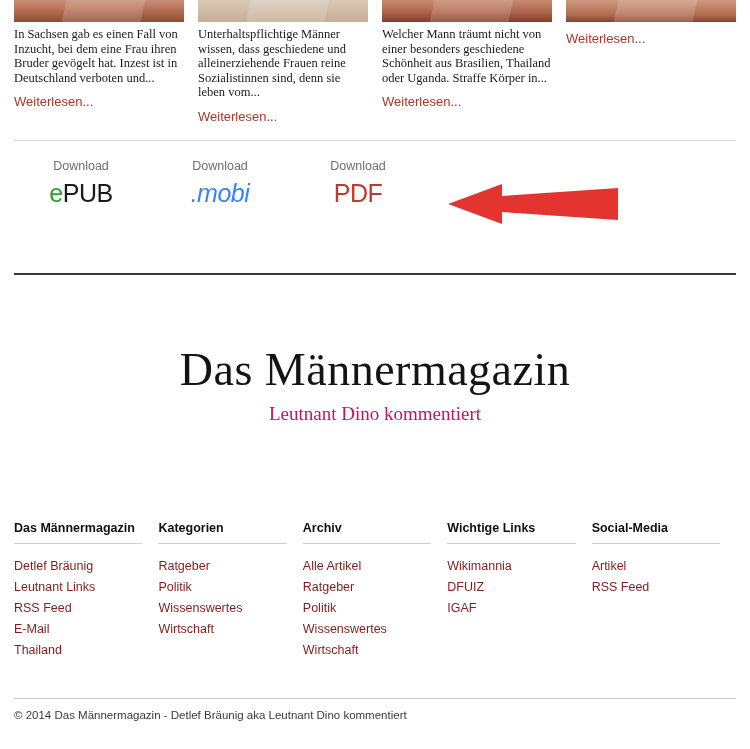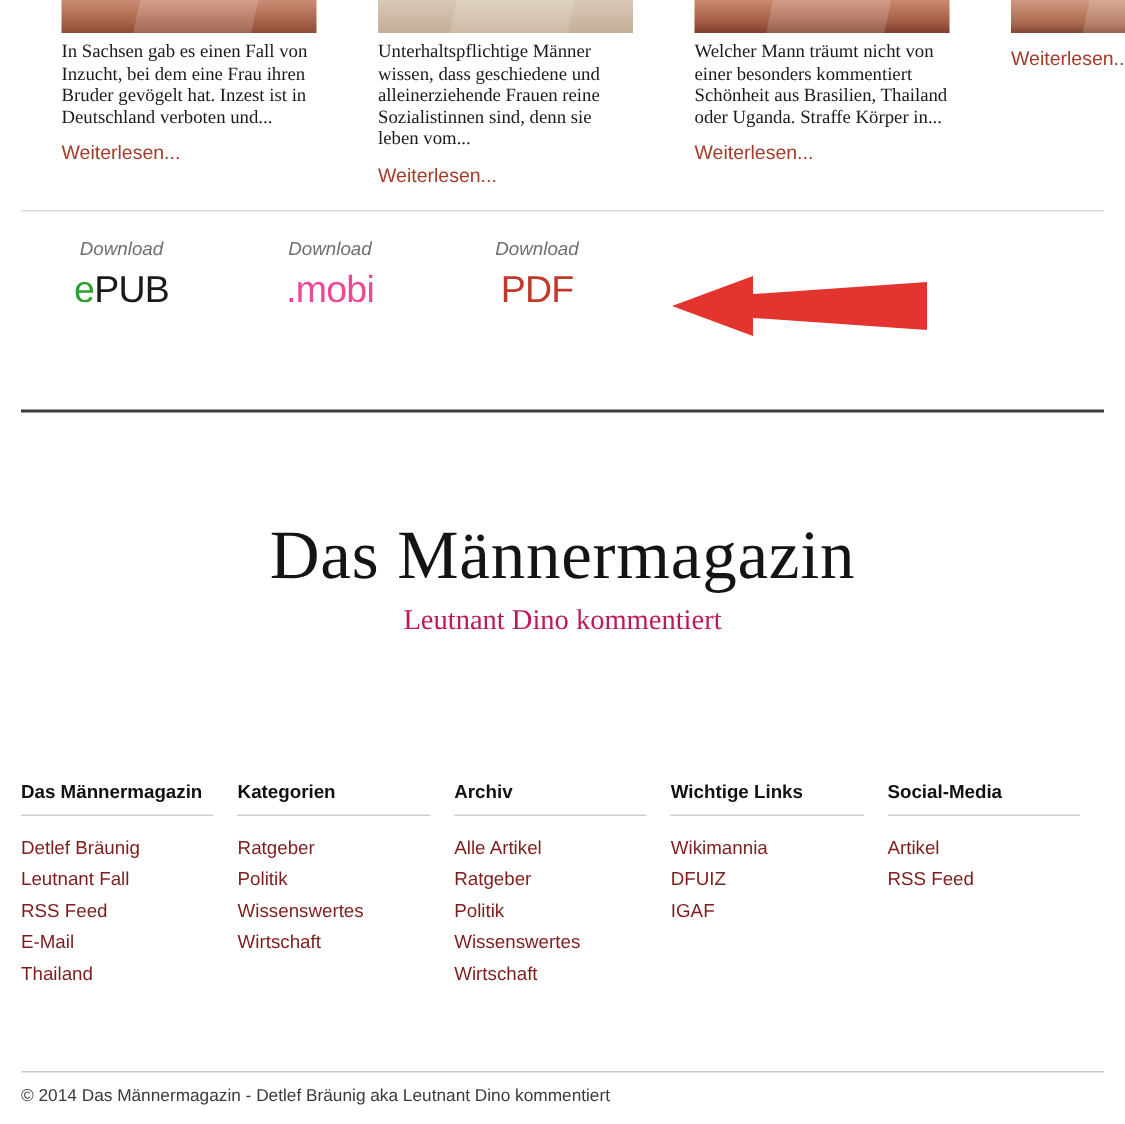--- a/index.html
+++ b/index.html
@@ -26,21 +26,20 @@
   .teaser-row {
     display: flex;
     gap: 14px;
     padding: 0 14px;
     box-sizing: border-box;
     width: 750px;
   }
   .teaser {
     width: 170px;
     box-sizing: border-box;
-    margin-left: 27px;
   }
   .teaser-thumb {
     width: 170px;
     height: 22px;
     overflow: hidden;
     position: relative;
     display: block;
   }
   .thumb-a { background: linear-gradient(180deg,#c98d74 0%, #b9735a 40%, #8f4b36 100%); }
   .thumb-b { background: linear-gradient(180deg,#d8c9b6 0%, #c4ae96 100%); }
@@ -98,37 +97,36 @@
     position: absolute;
     text-align: center;
     text-decoration: none;
     display: block;
   }
   .dl-label {
     font-family: "Liberation Sans", sans-serif;
     font-size: 12.5px;
     color: #6f6f6f;
     display: block;
-    font-style: italic;
   }
   .dl-big {
     display: block;
     font-family: "Liberation Sans", sans-serif;
     font-size: 25px;
     letter-spacing: -0.5px;
     margin-top: 6px;
     white-space: nowrap;
   }
   .dl-epub { left: 27px; top: 0; width: 108px; }
   .dl-mobi { left: 165px; top: 0; width: 110px; }
   .dl-pdf  { left: 303px; top: 0; width: 110px; }
 
   .epub-e { color: #2fa02f; }
   .epub-rest { color: #1a1a1a; }
-  .mobi-text { color: #ec4899; }
+  .mobi-text { color: #3b82f6; font-style: italic; }
   .pdf-text { color: #c0392b; }
 
   .arrow {
     position: absolute;
     left: 440px;
     top: 182px;
     width: 180px;
     height: 44px;
   }
 
@@ -181,21 +179,21 @@
     font-family: "Liberation Sans", sans-serif;
     font-size: 12.5px;
     color: #7f1d1d;
     text-decoration: none;
     line-height: 16px;
   }
 
   .footer-bottom {
     position: absolute;
     left: 0;
-    bottom: 0;
+    bottom: 16px;
     width: 750px;
   }
   .copyright {
     font-family: "Liberation Sans", sans-serif;
     font-size: 11.5px;
     color: #3a3a3a;
     padding: 10px 14px 12px 14px;
   }
 </style>
 </head>
@@ -218,21 +216,21 @@
           <span class="thumb-shine"></span>
         </span>
       <div class="teaser-text">Unterhaltspflichtige Männer wissen, dass geschiedene und alleinerziehende Frauen reine Sozialistinnen sind, denn sie leben vom...</div>
       <a class="teaser-more" href="#">Weiterlesen...</a>
     </div>
 
     <div class="teaser">
       <span class="teaser-thumb thumb-c">
           <span class="thumb-shine"></span>
         </span>
-      <div class="teaser-text">Welcher Mann träumt nicht von einer besonders kommentiert Schönheit aus Brasilien, Thailand oder Uganda. Straffe Körper in...</div>
+      <div class="teaser-text">Welcher Mann träumt nicht von einer besonders geschiedene Schönheit aus Brasilien, Thailand oder Uganda. Straffe Körper in...</div>
       <a class="teaser-more" href="#">Weiterlesen...</a>
     </div>
 
     <div class="teaser">
       <span class="teaser-thumb thumb-d">
           <span class="thumb-shine"></span>
         </span>
       <a class="teaser-more" href="#">Weiterlesen...</a>
     </div>
 
@@ -269,21 +267,21 @@
     <h1 class="site-title">Das Männermagazin</h1>
     <h2 class="site-sub">Leutnant Dino kommentiert</h2>
   </div>
 
   <div class="footer-cols" style="margin-top:96px;">
 
     <div class="fcol">
       <div class="fcol-head">Das Männermagazin</div>
       <ul class="fcol-list">
         <li><a class="fcol-link" href="#">Detlef Bräunig</a></li>
-        <li><a class="fcol-link" href="#">Leutnant Fall</a></li>
+        <li><a class="fcol-link" href="#">Leutnant Links</a></li>
         <li><a class="fcol-link" href="#">RSS Feed</a></li>
         <li><a class="fcol-link" href="#">E-Mail</a></li>
         <li><a class="fcol-link" href="#">Thailand</a></li>
       </ul>
     </div>
 
     <div class="fcol">
       <div class="fcol-head">Kategorien</div>
       <ul class="fcol-list">
         <li><a class="fcol-link" href="#">Ratgeber</a></li>

